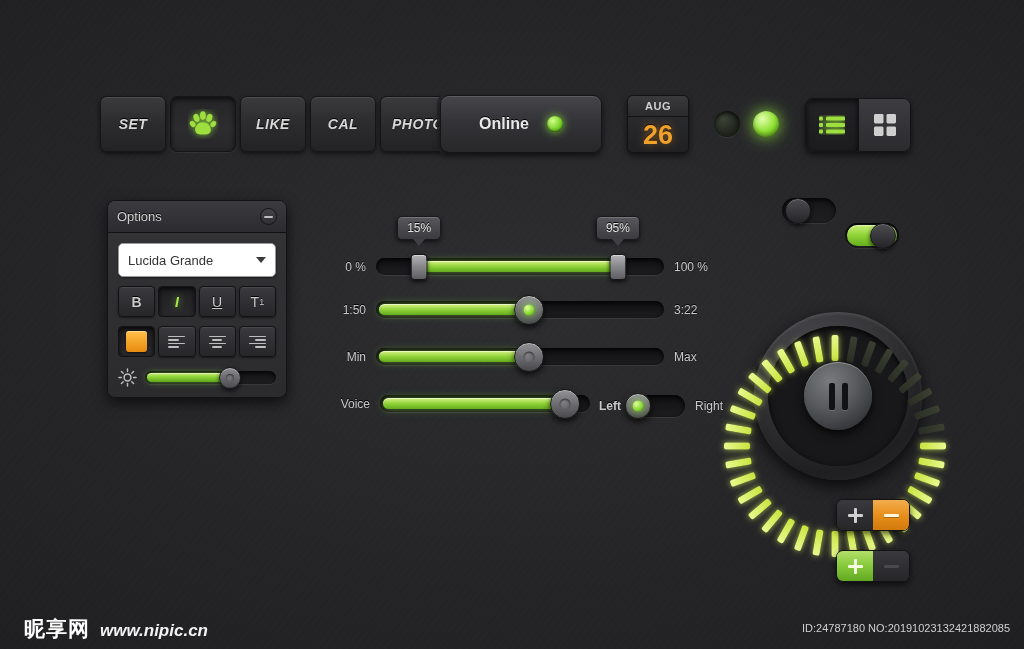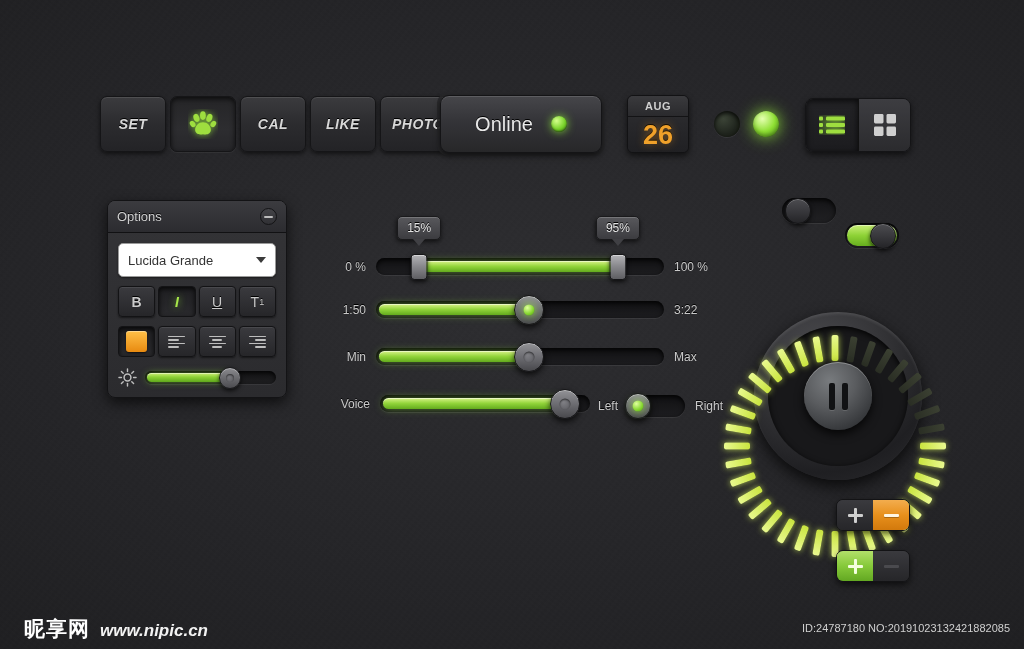--- a/index.html
+++ b/index.html
@@ -44,21 +44,21 @@
   
   .online-btn {
     width: 162px; height: 58px; border-radius: 9px;
     background: linear-gradient(180deg, #46464a 0%, #343438 45%, #272729 100%);
     border: 1px solid #141416;
     box-shadow: inset 0 1px 0 rgba(255,255,255,.13), 0 3px 6px rgba(0,0,0,.6),
                 0 0 0 3px rgba(40,40,42,.9);
     display: flex; align-items: center; justify-content: center; gap: 18px;
     cursor: pointer;
   }
-  .online-btn .lbl { color: #e9e9e9; font-size: 20px; font-weight: normal; text-shadow: 0 -1px 0 #000; }
+  .online-btn .lbl { color: #e9e9e9; font-size: 16px; font-weight: bold; text-shadow: 0 -1px 0 #000; }
   .led {
     width: 16px; height: 16px; border-radius: 50%;
     background: radial-gradient(circle at 35% 30%, #d3ff8a, #78d22a 55%, #3b7a12 100%);
     box-shadow: 0 0 9px rgba(140,230,60,.85), inset 0 -1px 2px rgba(0,0,0,.5);
   }
 
   
   .cal {
     width: 62px; height: 58px; border-radius: 6px; overflow: hidden;
     border: 1px solid #121214;
@@ -330,24 +330,24 @@
           <ellipse cx="9" cy="9.5" rx="3.1" ry="4.4" transform="rotate(-20 9 9.5)"></ellipse>
           <ellipse cx="15.9" cy="7" rx="3.1" ry="4.6"></ellipse>
           <ellipse cx="22.8" cy="9.5" rx="3.1" ry="4.4" transform="rotate(20 22.8 9.5)"></ellipse>
           <ellipse cx="27" cy="16" rx="2.7" ry="3.7" transform="rotate(35 27 16)"></ellipse>
           <ellipse cx="5" cy="16" rx="2.7" ry="3.7" transform="rotate(-35 5 16)"></ellipse>
           <path d="M16 14.2c4.6 0 8.4 3.8 8.4 8 0 3.3-2.6 5-5.6 5-1 0-1.9-.3-2.8-.3s-1.8.3-2.8.3c-3 0-5.6-1.7-5.6-5 0-4.2 3.8-8 8.4-8z"></path>
         </g>
       </svg>
     </div>
     <div class="seg-btn">
+      <span>LIKE</span>
+    </div>
+    <div class="seg-btn">
       <span>CAL</span>
-    </div>
-    <div class="seg-btn">
-      <span>LIKE</span>
     </div>
     <div class="seg-btn" style="width:76px;">
       <span>PHOTO</span>
     </div>
   </div>
 
   <div class="abs online-btn" style="left:440px; top:95px;">
     <span class="lbl">Online</span>
     <span class="led"></span>
   </div>
@@ -496,21 +496,21 @@
 
   <div class="abs row" style="left:330px; top:395px; width:260px;">
     <span class="side-lbl l" style="width:40px;">Voice</span>
     <div class="track-lg" style="flex:1;">
       <div class="fill-lg" id="vc-fill" style="width: calc(88% - 4px);"></div>
       <div class="knob-lg" id="vc-knob" style="left: 88%;"></div>
     </div>
   </div>
 
   <div class="abs row" style="left:598px; top:395px; width:130px;">
-    <span class="side-lbl" style="width:26px;text-align:left;">Left</span>
+    <span class="side-lbl" style="width:26px;text-align:center;font-weight:bold;">Left</span>
     <div class="track-lg" style="width:58px;height:22px;border-radius:11px;">
       <div class="knob-lg lit" id="bl-knob" style="width: 26px; height: 26px; left: 12%;"></div>
     </div>
     <span class="side-lbl" style="width:36px;">Right</span>
   </div>
 
   <div class="abs toggle" style="left:782px; top:198px;">
     <div class="tk" style="left:16px;"></div>
   </div>
   <div class="abs toggle" style="left:845px; top:198px;">

